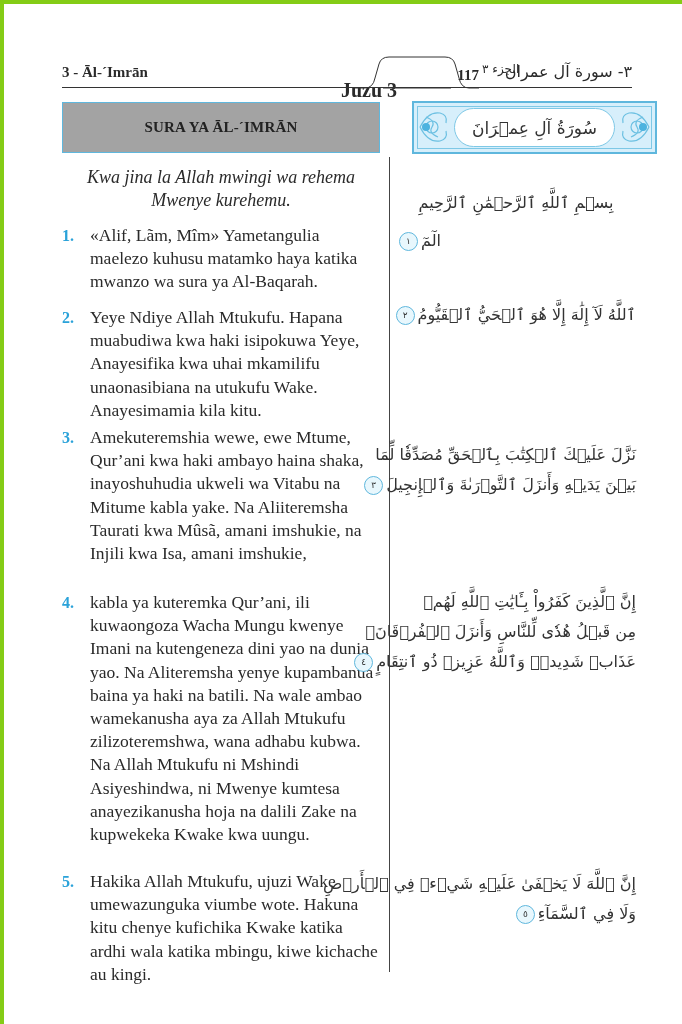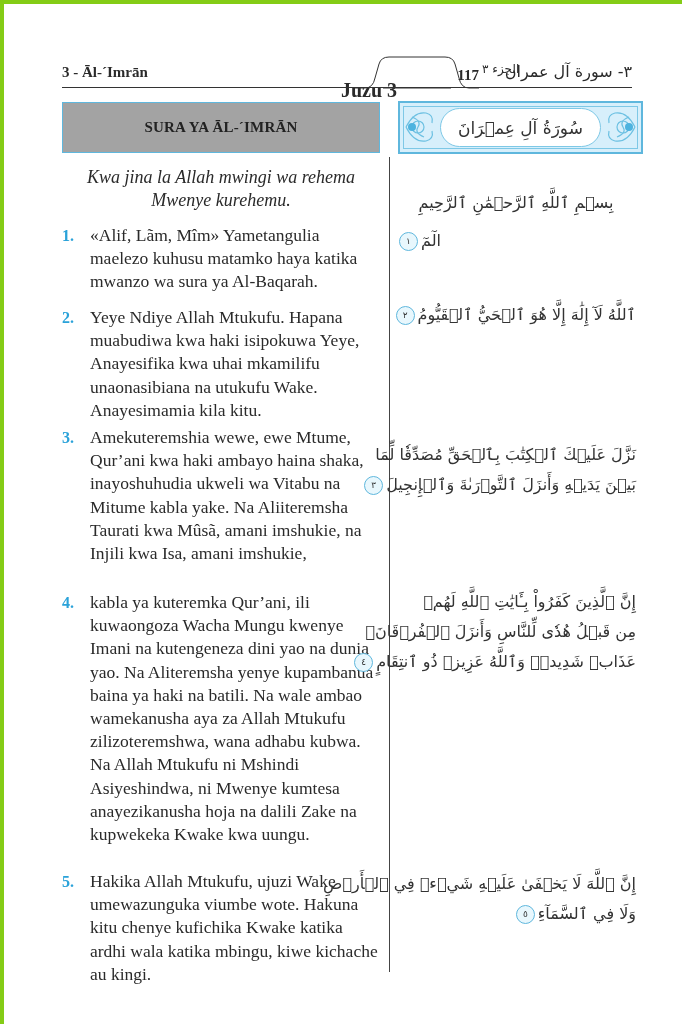--- a/index.html
+++ b/index.html
@@ -15,21 +15,21 @@
   .h-juz-ar { position:absolute; left:420px; top:-2px; font-size:12px; font-family:"DejaVu Sans", sans-serif; }
   .h-sura-ar { position:absolute; right:0; top:-2px; font-size:16px; font-family:"DejaVu Sans", sans-serif; }
   .pagebox { position:absolute; left:293px; top:-8px; width:124px; height:33px; }
   .pagebox svg { position:absolute; left:0; top:0; }
   .pagenum { position:absolute; left:0; right:0; top:11px; text-align:right; font-weight:bold; font-size:15px; }
 
   
   .title-left { position:absolute; left:58px; top:98px; width:318px; height:51px; background:#a3a3a3;
                 border:1.5px solid #5fb7dd; box-sizing:border-box; display:flex; align-items:center; justify-content:center; }
   .title-left span { font-weight:bold; font-size:15px; color:#222; letter-spacing:0.2px; }
-  .title-right { position:absolute; left:394px; top:97px; width:245px; height:53px; background:#d7effb;
+  .title-right { position:absolute; left:408px; top:97px; width:245px; height:53px; background:#d7effb;
                  border:2px solid #5fb7dd; box-sizing:border-box; }
   .title-right .inner { position:absolute; left:3px; top:3px; right:3px; bottom:3px; border:1px solid #7ec8e6; }
   .title-right .cartouche { position:absolute; left:40px; right:40px; top:5px; bottom:5px; background:#fff;
                  border:1px solid #7ec8e6; border-radius:22px; display:flex; align-items:center; justify-content:center;
                  font-size:17px; font-family:"DejaVu Sans", sans-serif; color:#333; }
   .orn { position:absolute; top:4px; width:34px; height:41px; }
   .orn.l { left:4px; } .orn.r { right:4px; }
 
   
   .divider { position:absolute; left:385px; top:153px; width:1px; height:815px; background:#444; }

